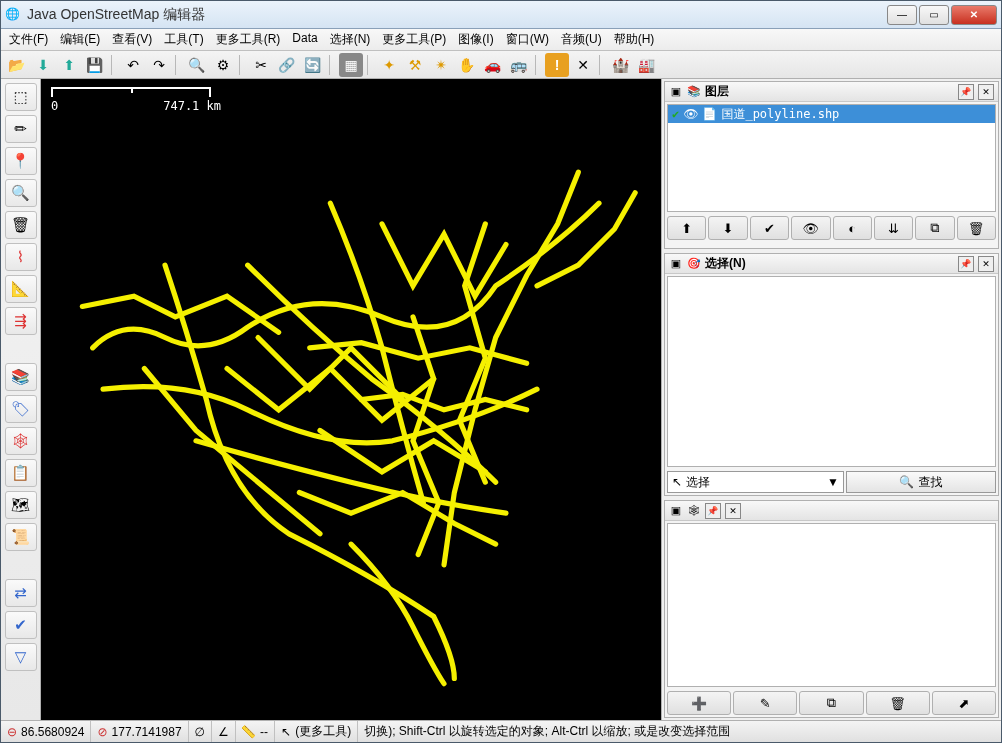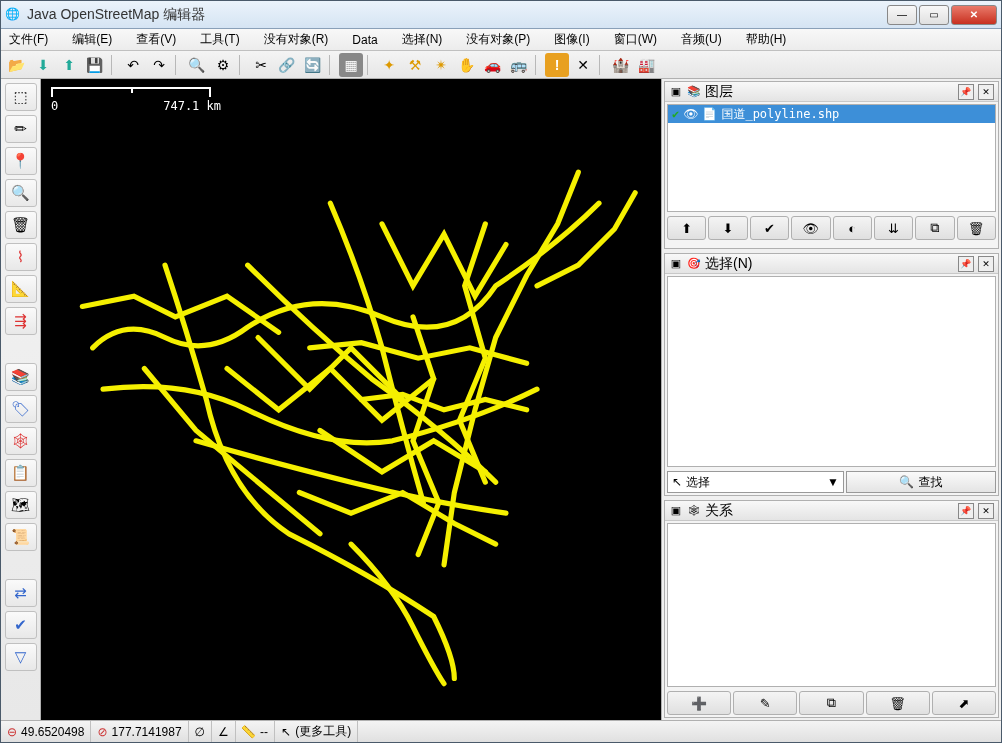--- a/index.html
+++ b/index.html
@@ -4,41 +4,41 @@
 <style>
 * { box-sizing: border-box; margin: 0; padding: 0; }
 body { font-family: "Microsoft YaHei", sans-serif; font-size: 12px; background: #d4d4d4; width: 1002px; height: 743px; overflow: hidden; }
 .window { width: 1002px; height: 743px; border: 1px solid #4a5a6a; display: flex; flex-direction: column; }
 .titlebar { height: 28px; background: linear-gradient(#ebf3fb, #d5e4f3); display: flex; align-items: center; padding: 0 4px; border-bottom: 1px solid #8aa0b8; }
 .titlebar .appicon { width: 16px; height: 16px; margin-right: 6px; }
 .titlebar .title { flex: 1; color: #333; font-size: 14px; }
 .winbtns { display: flex; gap: 0; }
 .winbtn { width: 30px; height: 20px; border: 1px solid #888; border-radius: 3px; display: flex; align-items: center; justify-content: center; font-size: 10px; background: linear-gradient(#f8f8f8,#e0e0e0); margin-left: 2px; }
 .winbtn.close { background: linear-gradient(#e97a6a,#c83020); color: #fff; width: 46px; font-weight: bold; }
-.menubar { height: 22px; background: linear-gradient(#f8f8f8,#ececec); display: flex; align-items: center; padding: 0 2px; border-bottom: 1px solid #c0c0c0; gap: 12px; }
+.menubar { height: 22px; background: linear-gradient(#f8f8f8,#ececec); display: flex; align-items: flex-start; padding: 0 2px; border-bottom: 1px solid #c0c0c0; }
 .menuitem { padding: 2px 6px; cursor: default; white-space: nowrap; }
 .toolbar { height: 28px; background: linear-gradient(#f4f4f4,#e6e6e6); display: flex; align-items: center; padding: 0 4px; border-bottom: 1px solid #b0b0b0; gap: 2px; }
 .tbtn { width: 24px; height: 24px; border: 1px solid transparent; border-radius: 3px; display: flex; align-items: center; justify-content: center; font-size: 14px; }
 .tsep { width: 6px; height: 20px; border-left: 1px solid #b8b8b8; margin: 0 2px; }
 .content { flex: 1; display: flex; background: #e8e8e8; overflow: hidden; }
 .leftstrip { width: 40px; background: linear-gradient(#f4f4f4,#e8e8e8); border-right: 1px solid #b0b0b0; display: flex; flex-direction: column; align-items: center; padding: 4px 0; gap: 4px; }
 .ltool { width: 32px; height: 28px; border: 1px solid #c0c0c0; border-radius: 3px; background: linear-gradient(#fafafa,#e8e8e8); display: flex; align-items: center; justify-content: center; font-size: 15px; }
 .mapview { flex: 1; background: #000; position: relative; overflow: hidden; }
 .scalebar { position: absolute; top: 8px; left: 10px; color: #fff; font-family: monospace; font-size: 12px; }
 .scalebar .ticks { border-top: 2px solid #fff; width: 160px; height: 8px; position: relative; }
 .scalebar .ticks::before, .scalebar .ticks::after { content:""; position:absolute; top:-2px; width:2px; height:10px; background:#fff; }
 .scalebar .ticks::before { left:0; }
 .scalebar .ticks::after { right:0; }
 .scalebar .tickmid { position:absolute; left:80px; top:-2px; width:2px; height:6px; background:#fff;}
 .scalebar .lbls { display:flex; justify-content:space-between; width:170px; margin-top:4px;}
 .rightpanel { width: 340px; background: #f0f0f0; border-left: 1px solid #b0b0b0; display: flex; flex-direction: column; }
 .panel { border: 1px solid #b0b0b0; margin: 2px; display: flex; flex-direction: column; background: #f4f4f4; }
 .panelhdr { height: 20px; background: linear-gradient(#f8f8f8,#e4e4e4); display: flex; align-items: center; padding: 0 4px; border-bottom: 1px solid #c8c8c8; gap: 4px; }
 .panelhdr .hicon { width: 14px; height: 14px; display: flex; align-items: center; justify-content: center; font-size: 11px; }
-.panelhdr .htitle { flex: 1; font-size: 14px; }
+.panelhdr .htitle { flex: 1; font-size: 12px; font-weight: bold; }
 .panelhdr .hbtn { width: 16px; height: 16px; border: 1px solid #888; font-size: 9px; display: flex; align-items: center; justify-content: center; background: #efefef; }
 .layerlist { height: 108px; background: #fff; border: 1px solid #b0b0b0; margin: 2px; overflow: auto; }
 .layerrow { height: 18px; display: flex; align-items: center; background: #3d8fd8; color: #fff; font-family: monospace; font-size: 12px; padding: 0 4px; gap: 4px; }
 .layerbtns { height: 28px; display: flex; padding: 2px; gap: 2px; }
 .lbtn { flex: 1; border: 1px solid #b0b0b0; border-radius: 3px; background: linear-gradient(#f4f4f4,#e0e0e0); display: flex; align-items: center; justify-content: center; font-size: 13px; }
 .selpanel .body { flex: 1; background: #fff; border: 1px solid #b0b0b0; margin: 2px; }
 .selbottom { display: flex; padding: 2px; gap: 2px; }
 .selcombo { flex: 1; height: 22px; border: 1px solid #999; background: #fff; display: flex; align-items: center; padding: 0 4px; gap: 4px; }
 .selbtn { width: 150px; height: 22px; border: 1px solid #999; background: linear-gradient(#fafafa,#e4e4e4); display: flex; align-items: center; justify-content: center; gap: 4px; }
 .relpanel { }
@@ -61,24 +61,24 @@
       <div class="winbtn">▭</div>
       <div class="winbtn close">✕</div>
     </div>
   </div>
 
   <div class="menubar">
     <div class="menuitem">文件(F)</div>
     <div class="menuitem">编辑(E)</div>
     <div class="menuitem">查看(V)</div>
     <div class="menuitem">工具(T)</div>
-    <div class="menuitem">没有对象(R)</div>
+    <div class="menuitem">更多工具(R)</div>
     <div class="menuitem">Data</div>
     <div class="menuitem">选择(N)</div>
-    <div class="menuitem">没有对象(P)</div>
+    <div class="menuitem">更多工具(P)</div>
     <div class="menuitem">图像(I)</div>
     <div class="menuitem">窗口(W)</div>
     <div class="menuitem">音频(U)</div>
     <div class="menuitem">帮助(H)</div>
   </div>
 
   <div class="toolbar">
     <div class="tbtn">📂</div>
     <div class="tbtn" style="color:#2a9">⬇</div>
     <div class="tbtn" style="color:#2a9">⬆</div>
@@ -217,52 +217,54 @@
             <span>🔍</span>
             <span>查找</span>
           </div>
         </div>
       </div>
 
       <div class="panel relpanel" style="height:218px">
         <div class="panelhdr">
           <span class="hicon">▣</span>
           <span class="hicon">🕸</span>
-          <span class="htitle">关系</span>
           <span class="hbtn">📌</span>
           <span class="hbtn">✕</span>
         </div>
         <div class="relbody"></div>
         <div class="relbtns">
           <div class="lbtn">➕</div>
           <div class="lbtn">✎</div>
           <div class="lbtn">⧉</div>
           <div class="lbtn">🗑</div>
           <div class="lbtn">⬈</div>
         </div>
       </div>
     </div>
   </div>
 
   <div class="statusbar">
     <div class="statusseg">
       <span style="color:#c33">⊖</span>
-      <span>49.6520498</span>
+      <span>86.5680924</span>
     </div>
     <div class="statusseg">
       <span style="color:#c33">⊘</span>
       <span>177.7141987</span>
     </div>
     <div class="statusseg">
       <span>∅</span>
     </div>
     <div class="statusseg">
       <span>∠</span>
     </div>
     <div class="statusseg">
       <span>📏 --</span>
     </div>
     <div class="statusseg">
       <span>↖</span>
       <span>(更多工具)</span>
     </div>
+    <div class="statusseg r">
+      <span>切换); Shift-Ctrl 以旋转选定的对象; Alt-Ctrl 以缩放; 或是改变选择范围</span>
+    </div>
   </div>
 </div>
 
 </body></html>

